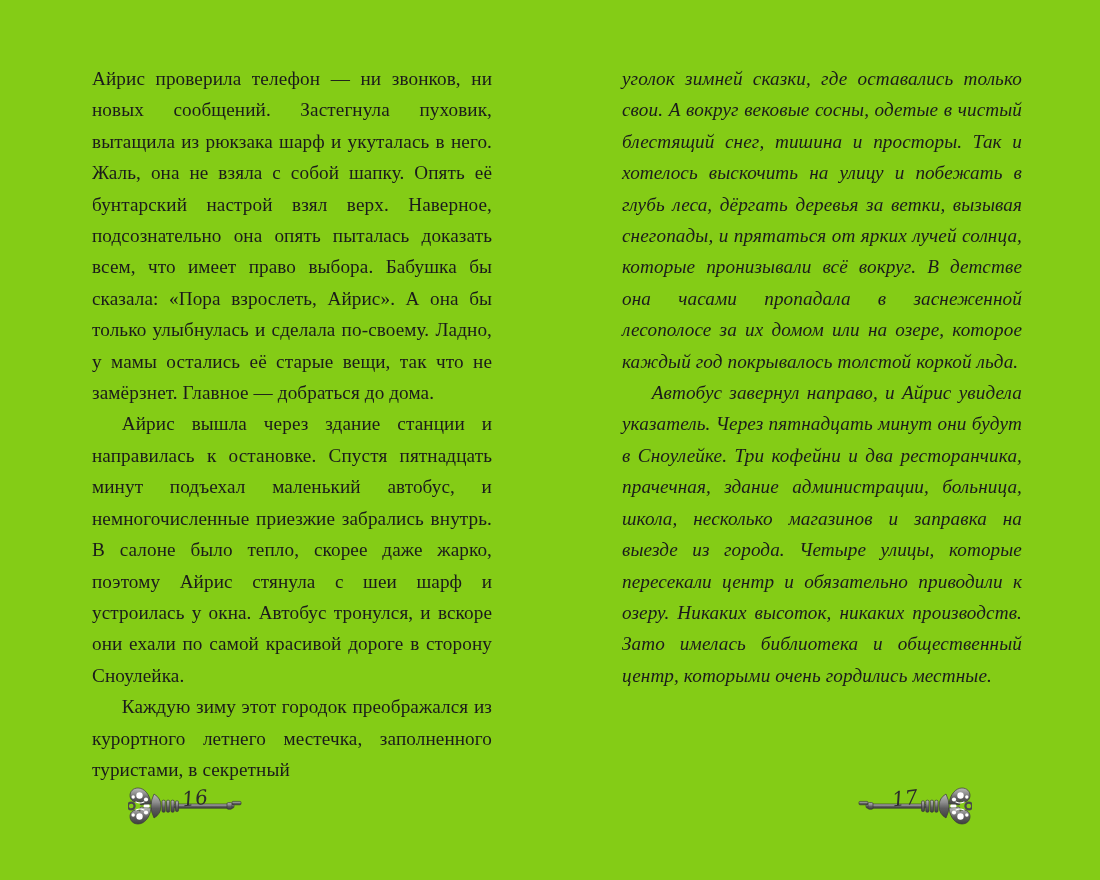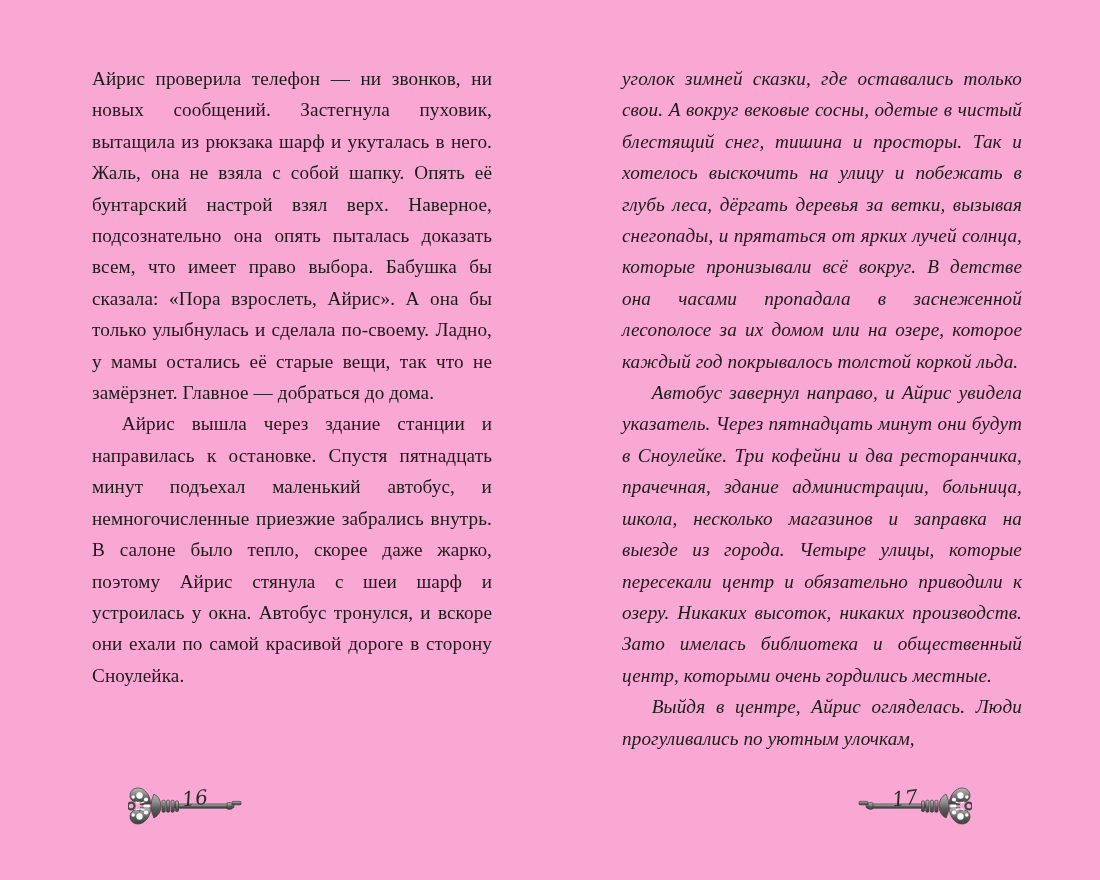--- a/index.html
+++ b/index.html
@@ -19,21 +19,21 @@
   .spread {
     position: absolute;
     inset: 0;
     display: flex;
   }
 
   .page {
     position: relative;
     width: 550px;
     height: 880px;
-    background: #f9a8d4;
+    background: #84cc16;
   }
 
   
   .textblock {
     position: absolute;
     top: 63px;
     width: 400px;
     text-align: justify;
     text-justify: inter-word;
     font-size: 19.2px;
@@ -93,20 +93,21 @@
 </head>
 <body>
 
 <div class="spread">
 
   <div class="page page-left">
 
     <div class="textblock">
       <p class="para cont">Айрис проверила телефон — ни звонков, ни новых сообщений. Застегнула пуховик, вытащила из рюкзака шарф и укуталась в него. Жаль, она не взяла с собой шапку. Опять её бунтарский настрой взял верх. Наверное, подсознательно она опять пыталась доказать всем, что имеет право выбора. Бабушка бы сказала: «Пора взрослеть, Айрис». А она бы только улыбнулась и сделала по-своему. Ладно, у мамы остались её старые вещи, так что не замёрзнет. Главное — добраться до дома.</p>
       <p class="para">Айрис вышла через здание станции и направилась к остановке. Спустя пятнадцать минут подъехал маленький автобус, и немногочисленные приезжие забрались внутрь. В салоне было тепло, скорее даже жарко, поэтому Айрис стянула с шеи шарф и устроилась у окна. Автобус тронулся, и вскоре они ехали по самой красивой дороге в сторону Сноулейка.</p>
+      <p class="para">Каждую зиму этот городок преображался из курортного летнего местечка, заполненного туристами, в секретный</p>
     </div>
 
     <div class="footer">
       <div class="ornament">
         <div class="ornament-wrap">
 
           <svg class="key-svg" width="120" height="44" viewBox="0 0 120 44">
             <defs>
               <linearGradient id="metalL" x1="0" y1="0" x2="0" y2="1">
                 <stop offset="0%" stop-color="#b9b9b9"></stop>
@@ -173,21 +174,20 @@
         <span class="page-num">16</span>
       </div>
     </div>
   </div>
 
   <div class="page page-right">
 
     <div class="textblock">
       <p class="para cont">уголок зимней сказки, где оставались только свои. А вокруг вековые сосны, одетые в чистый блестящий снег, тишина и просторы. Так и хотелось выскочить на улицу и побежать в глубь леса, дёргать деревья за ветки, вызывая снегопады, и прятаться от ярких лучей солнца, которые пронизывали всё вокруг. В детстве она часами пропадала в заснеженной лесополосе за их домом или на озере, которое каждый год покрывалось толстой коркой льда.</p>
       <p class="para">Автобус завернул направо, и Айрис увидела указатель. Через пятнадцать минут они будут в Сноулейке. Три кофейни и два ресторанчика, прачечная, здание администрации, больница, школа, несколько магазинов и заправка на выезде из города. Четыре улицы, которые пересекали центр и обязательно приводили к озеру. Никаких высоток, никаких производств. Зато имелась библиотека и общественный центр, которыми очень гордились местные.</p>
-      <p class="para">Выйдя в центре, Айрис огляделась. Люди прогуливались по уютным улочкам,</p>
     </div>
 
     <div class="footer">
       <div class="ornament">
         <div class="ornament-wrap">
 
           <svg class="key-svg" width="120" height="44" viewBox="0 0 120 44">
             <defs>
               <linearGradient id="metalR" x1="0" y1="0" x2="0" y2="1">
                 <stop offset="0%" stop-color="#b9b9b9"></stop>

